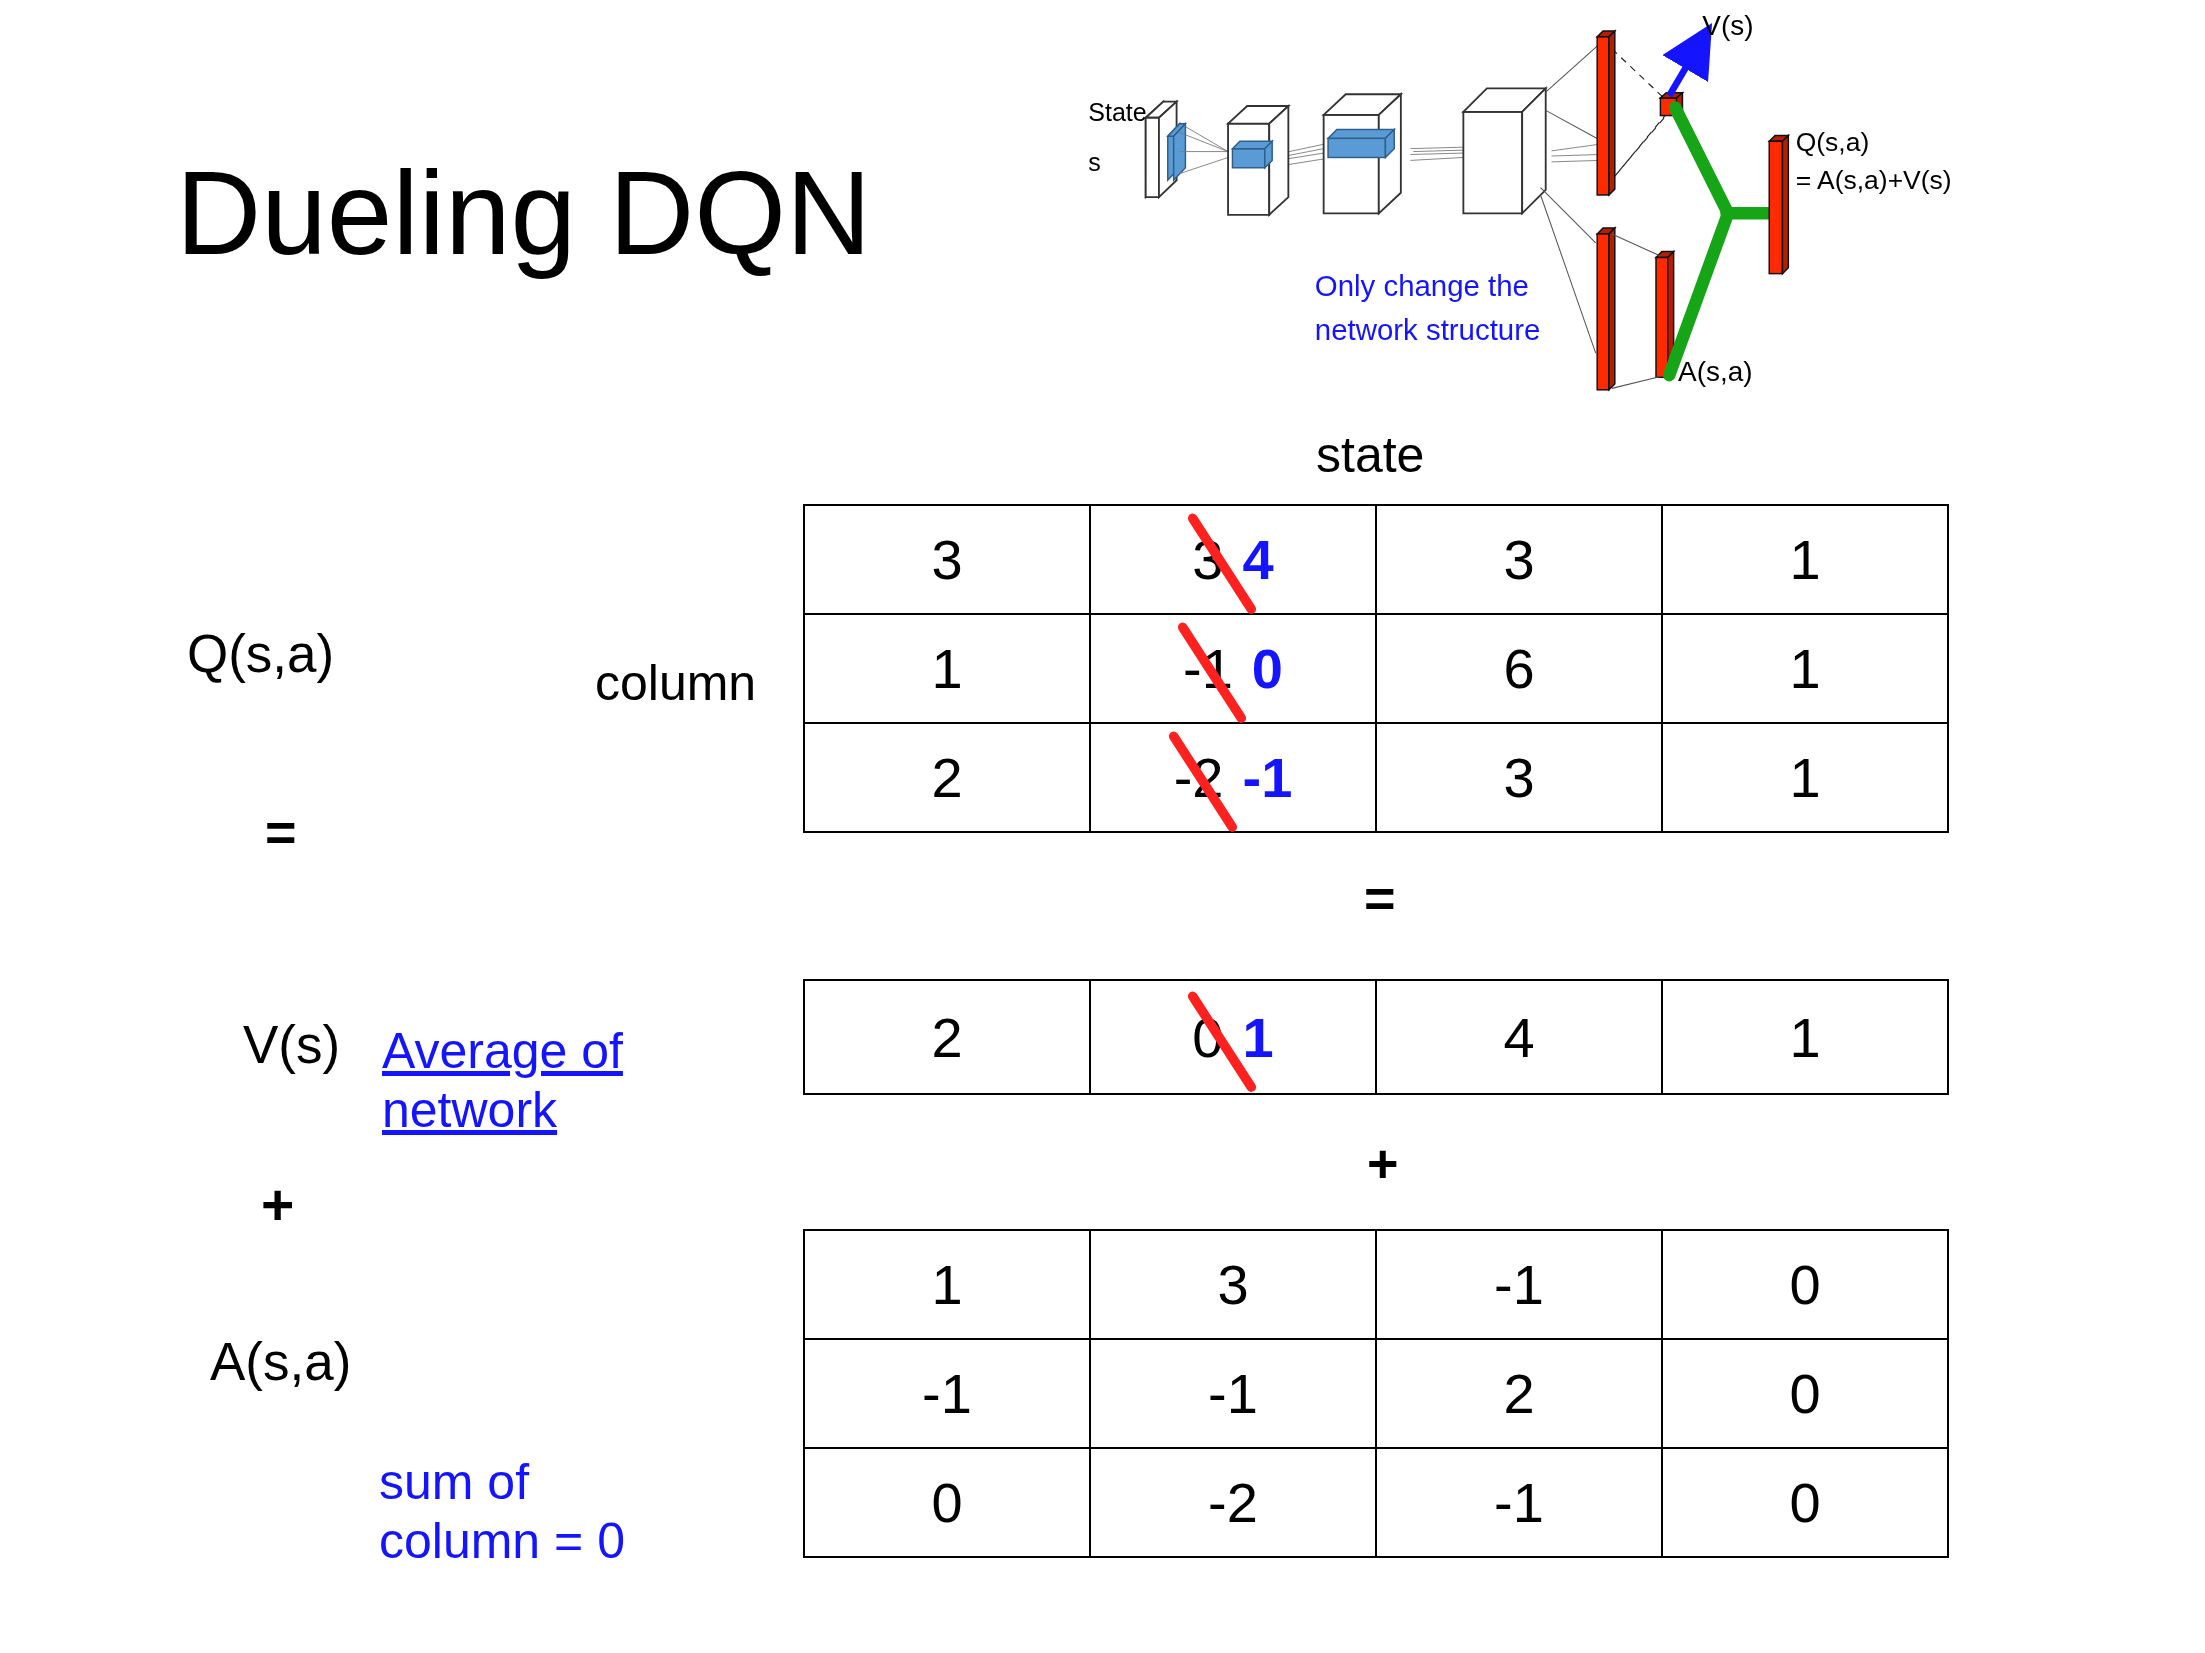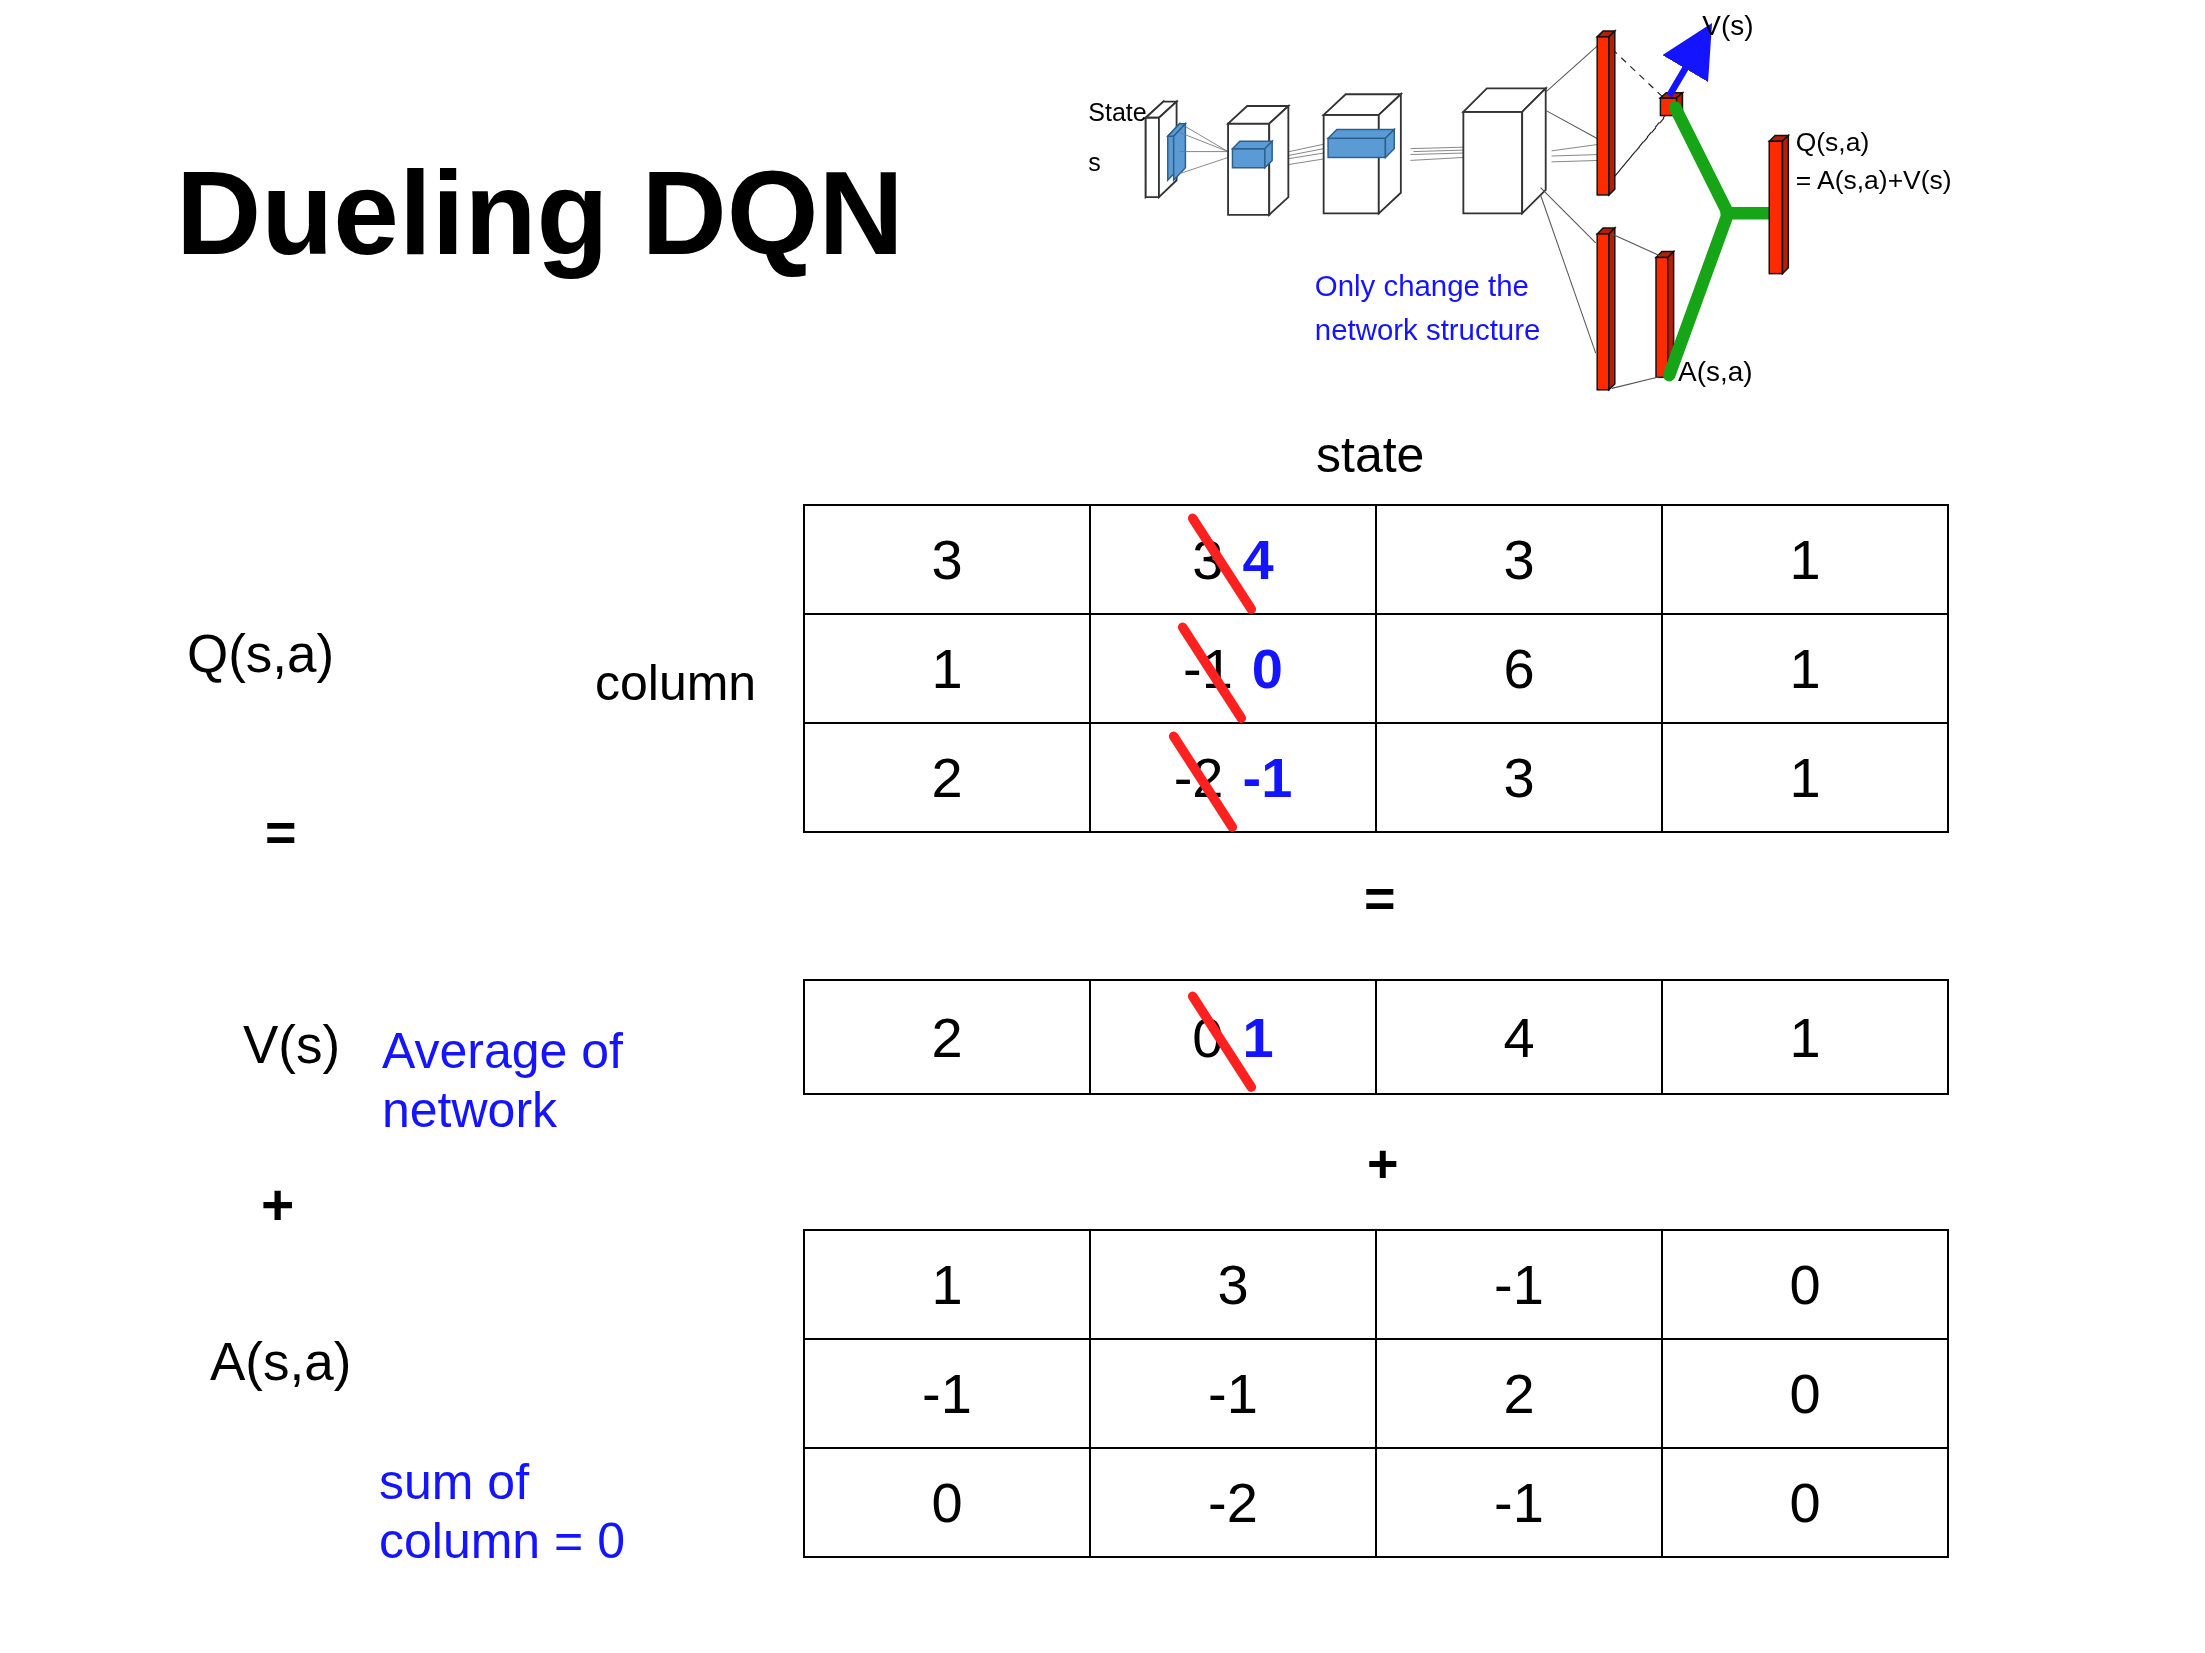--- a/index.html
+++ b/index.html
@@ -10,21 +10,21 @@
     color:#000000;
     overflow:hidden;
     position:relative;
   }
   .abs{position:absolute;}
 
   
   #title{
     left:176px; top:154px;
     font-size:118px;
-    font-weight:700;
+    font-weight:400;
     letter-spacing:0px;
     line-height:1;
     color:#000;
     white-space:nowrap;
   }
 
   
   #diagram{
     left:1081px; top:0px;
     width:1125px; height:412px;
@@ -45,21 +45,21 @@
     color:#000;
   }
   .bluelabel{
     font-size:50px;
     color:#1414ff;
     line-height:1.18;
   }
   #lbl-q   { left:187px;  top:623px; }
   #lbl-eq1 { left:265px;  top:801px; font-size:54px; font-weight:700;}
   #lbl-v   { left:243px;  top:1014px; }
-  #lbl-avg { left:382px;  top:1022px; width:382px;}
+  #lbl-avg { left:382px;  top:1022px; width:382px;text-decoration:underline;}
   #lbl-plus{ left:261px;  top:1172px; font-size:57px; font-weight:700;}
   #lbl-a   { left:210px;  top:1331px; }
   #lbl-sum { left:379px;  top:1437px; width:412px;margin-top:16px;}
   #lbl-action{ left:595px; top:654px; font-size:50px;}
 
   
   .midop{font-size:54px;font-weight:700;white-space:nowrap;}
   #mid-eq  { left:1364px; top:867px; }
   #mid-plus{ left:1367px; top:1132px; }
 

